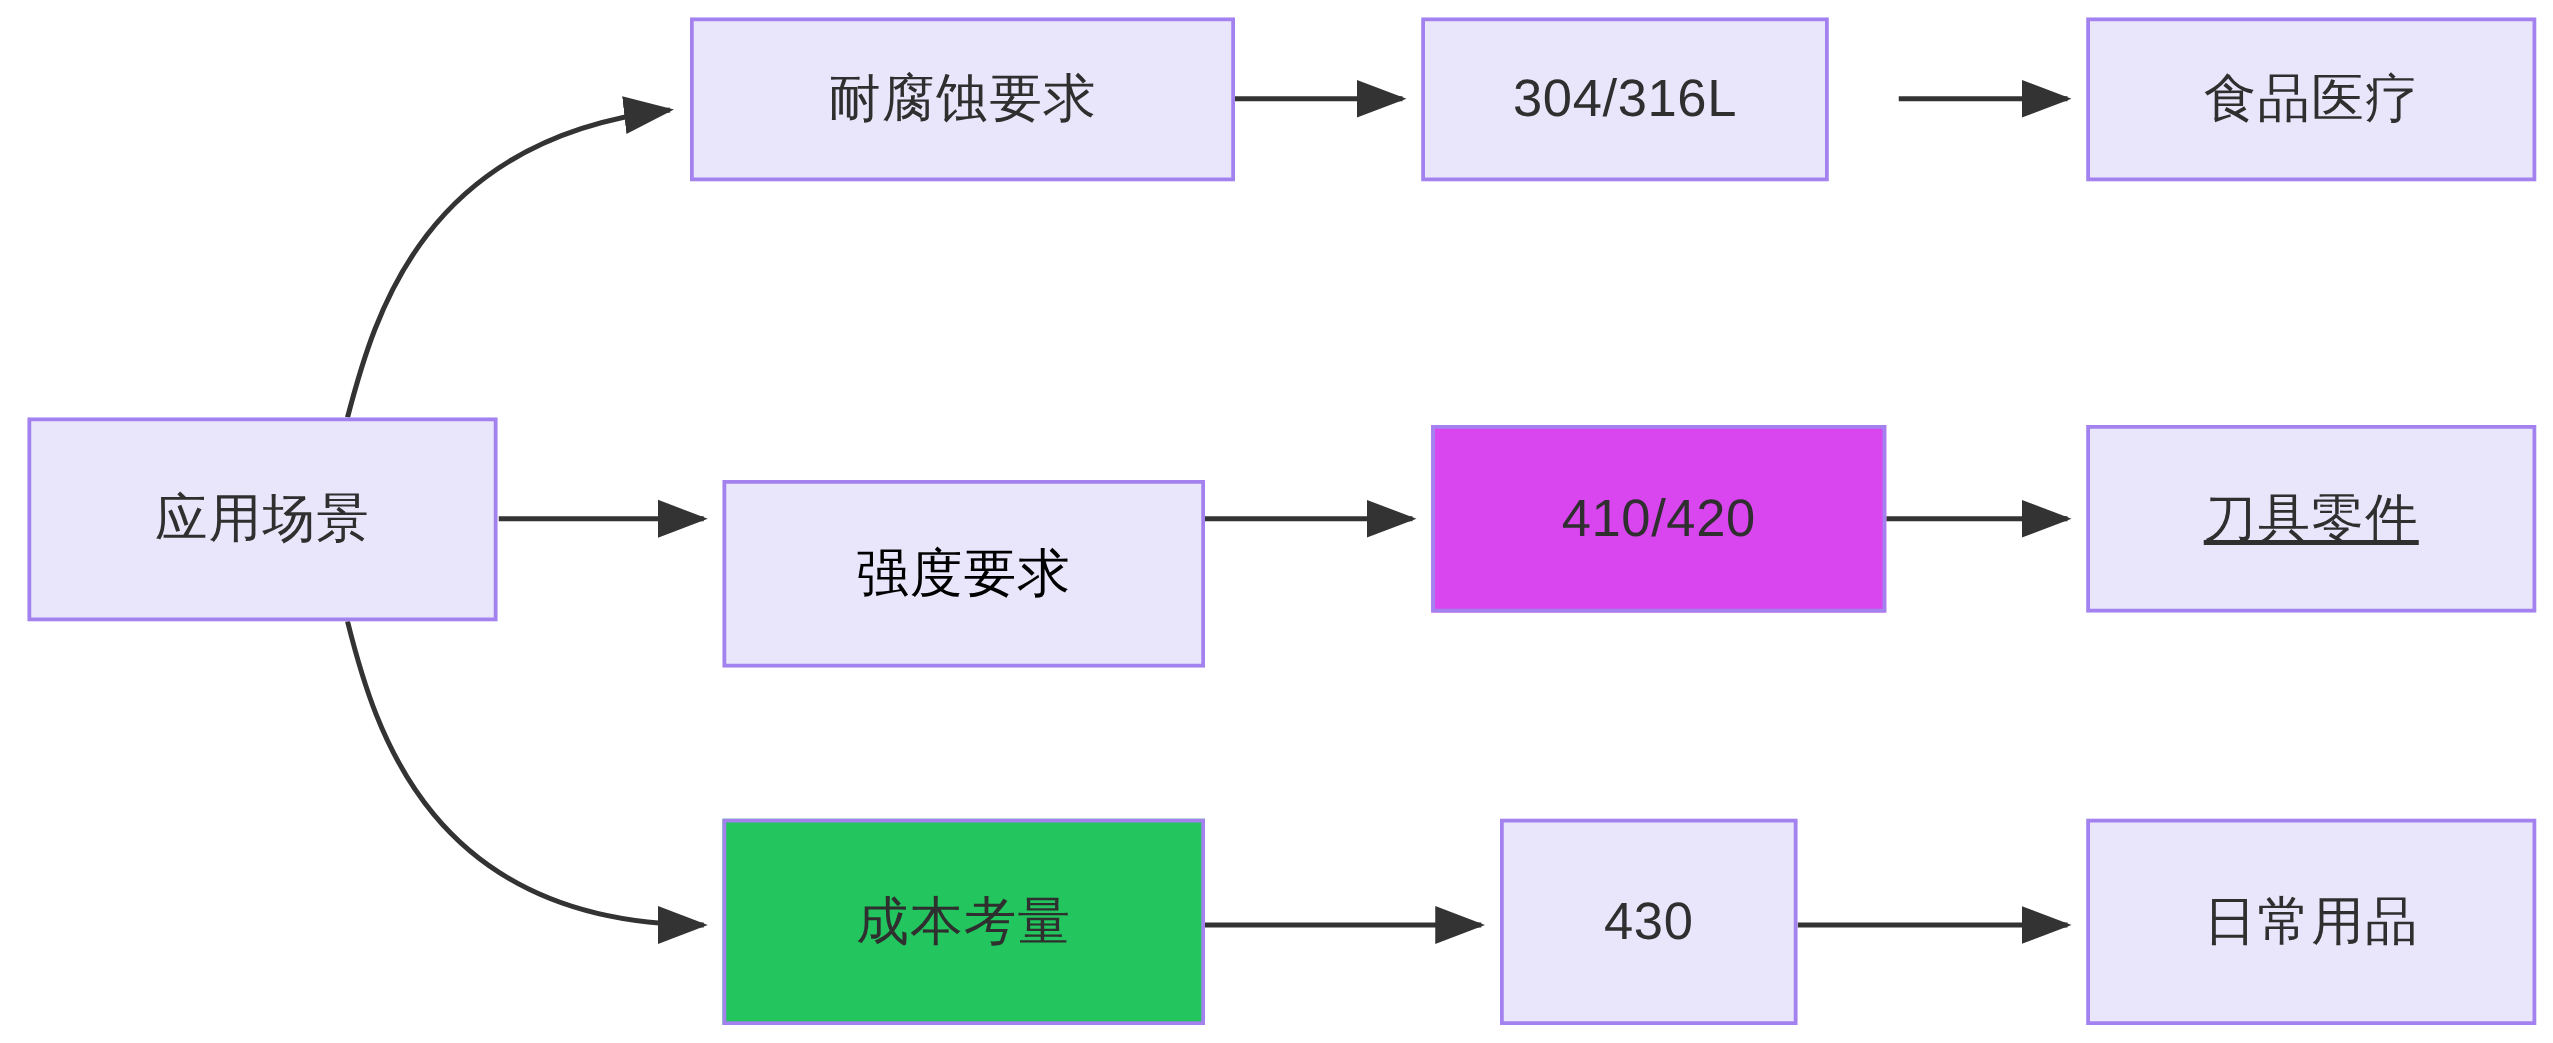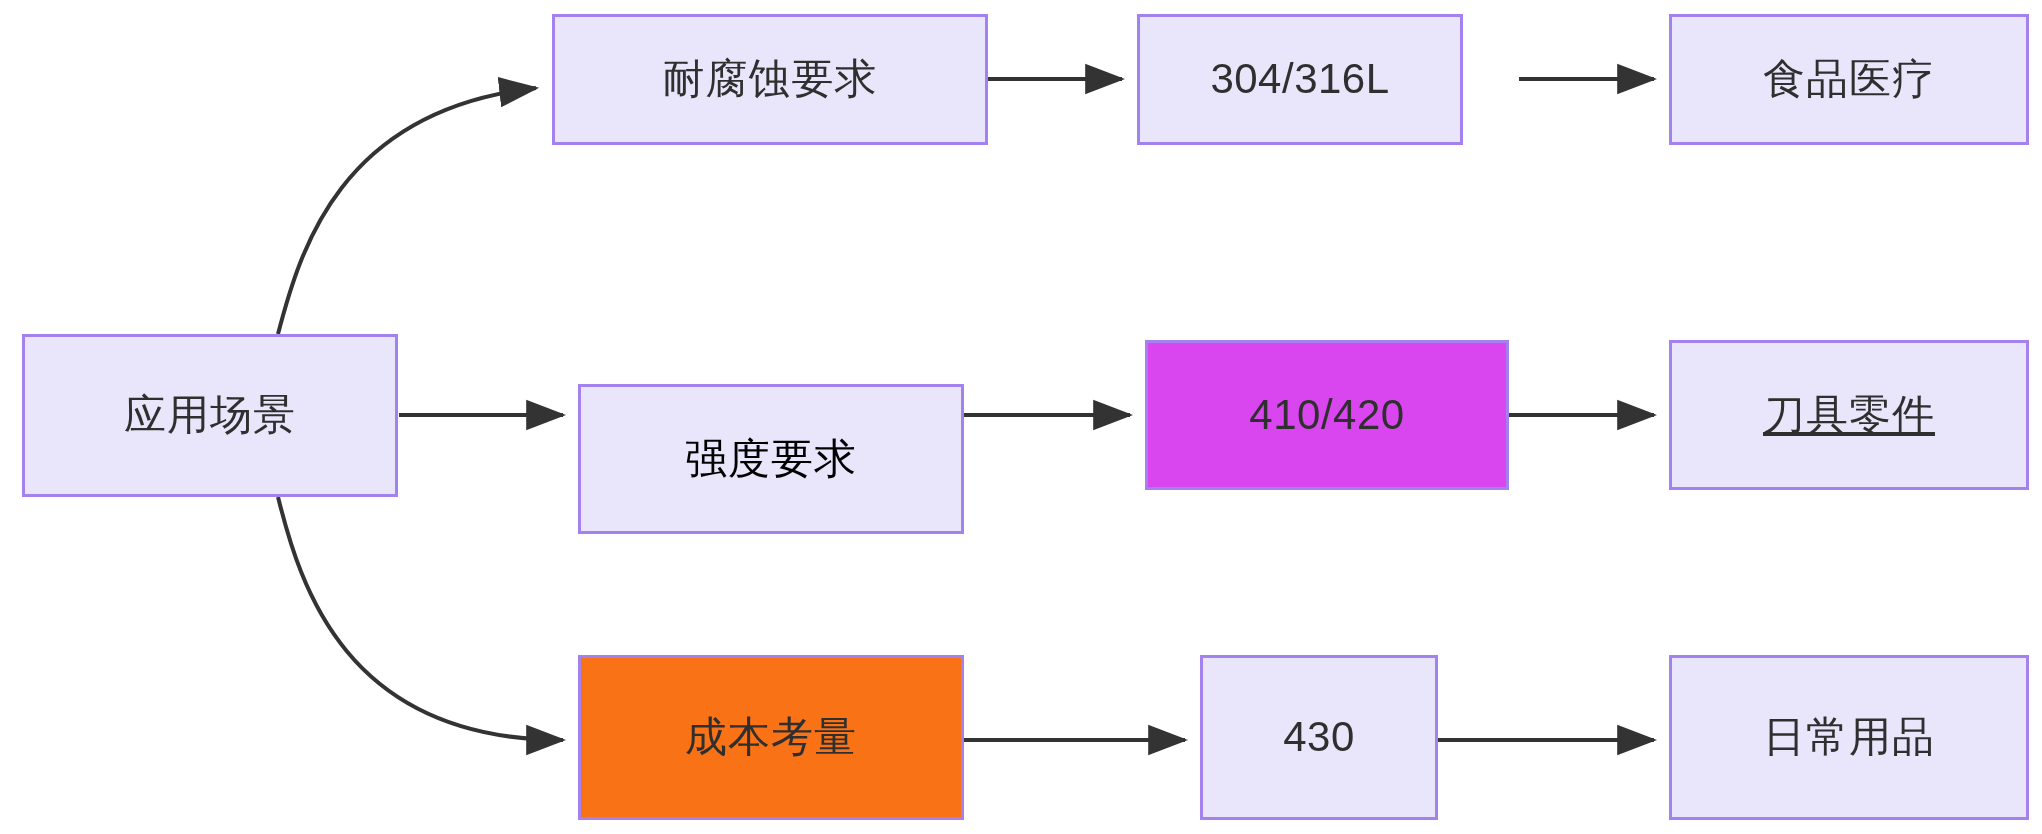--- a/index.html
+++ b/index.html
@@ -92,21 +92,21 @@
   </div>
   <div class="node" style="left: 578px; top: 340px; width: 386px; height: 150px; background: rgb(233, 230, 251); border-color: rgb(163, 130, 240); color: #000000; margin-top: 44px;">
     <span class="node-label">强度要求</span>
   </div>
   <div class="node latin" style="left: 1145px; top: 340px; width: 364px; height: 150px; background: #d946ef; border-color: rgb(163, 130, 240); color: rgb(47, 47, 47);">
     <span class="node-label">410/420</span>
   </div>
   <div class="node" style="left: 1669px; top: 340px; width: 360px; height: 150px; background: rgb(233, 230, 251); border-color: rgb(163, 130, 240); color: rgb(47, 47, 47); text-decoration: underline;">
     <span class="node-label">刀具零件</span>
   </div>
-  <div class="node" style="left: 578px; top: 655px; width: 386px; height: 165px; background: #f97316; border-color: rgb(163, 130, 240); color: rgb(47, 47, 47);">
+  <div class="node" style="left: 578px; top: 655px; width: 386px; height: 165px; background: #22c55e; border-color: rgb(163, 130, 240); color: rgb(47, 47, 47);">
     <span class="node-label">成本考量</span>
   </div>
   <div class="node latin" style="left: 1200px; top: 655px; width: 238px; height: 165px; background: rgb(233, 230, 251); border-color: rgb(163, 130, 240); color: rgb(47, 47, 47);">
     <span class="node-label">430</span>
   </div>
   <div class="node" style="left: 1669px; top: 655px; width: 360px; height: 165px; background: rgb(233, 230, 251); border-color: rgb(163, 130, 240); color: rgb(47, 47, 47);">
     <span class="node-label">日常用品</span>
   </div>
 
 </div>

